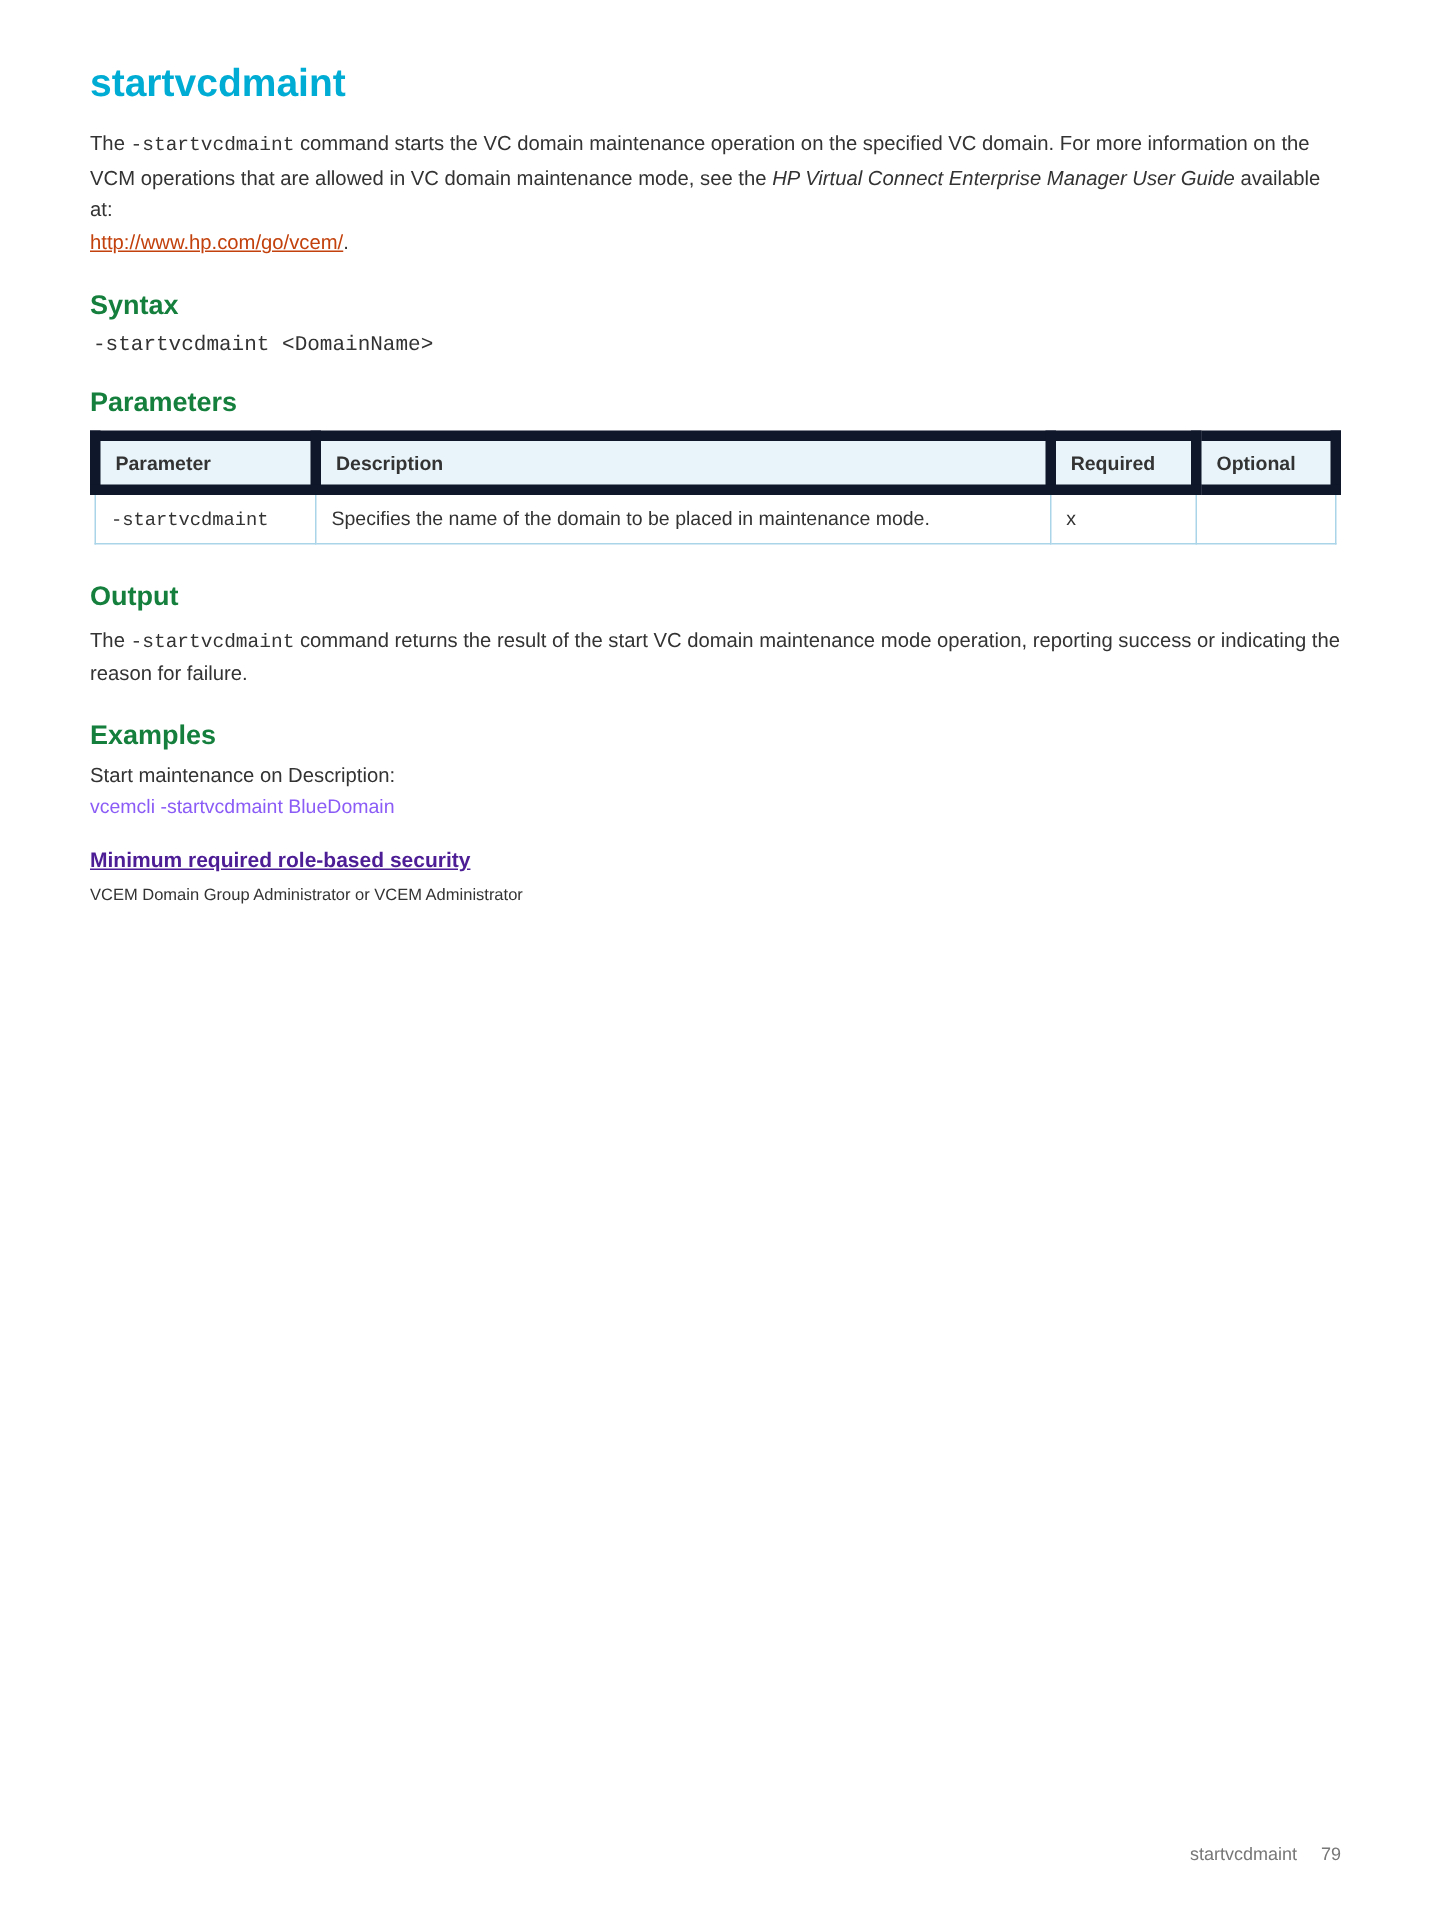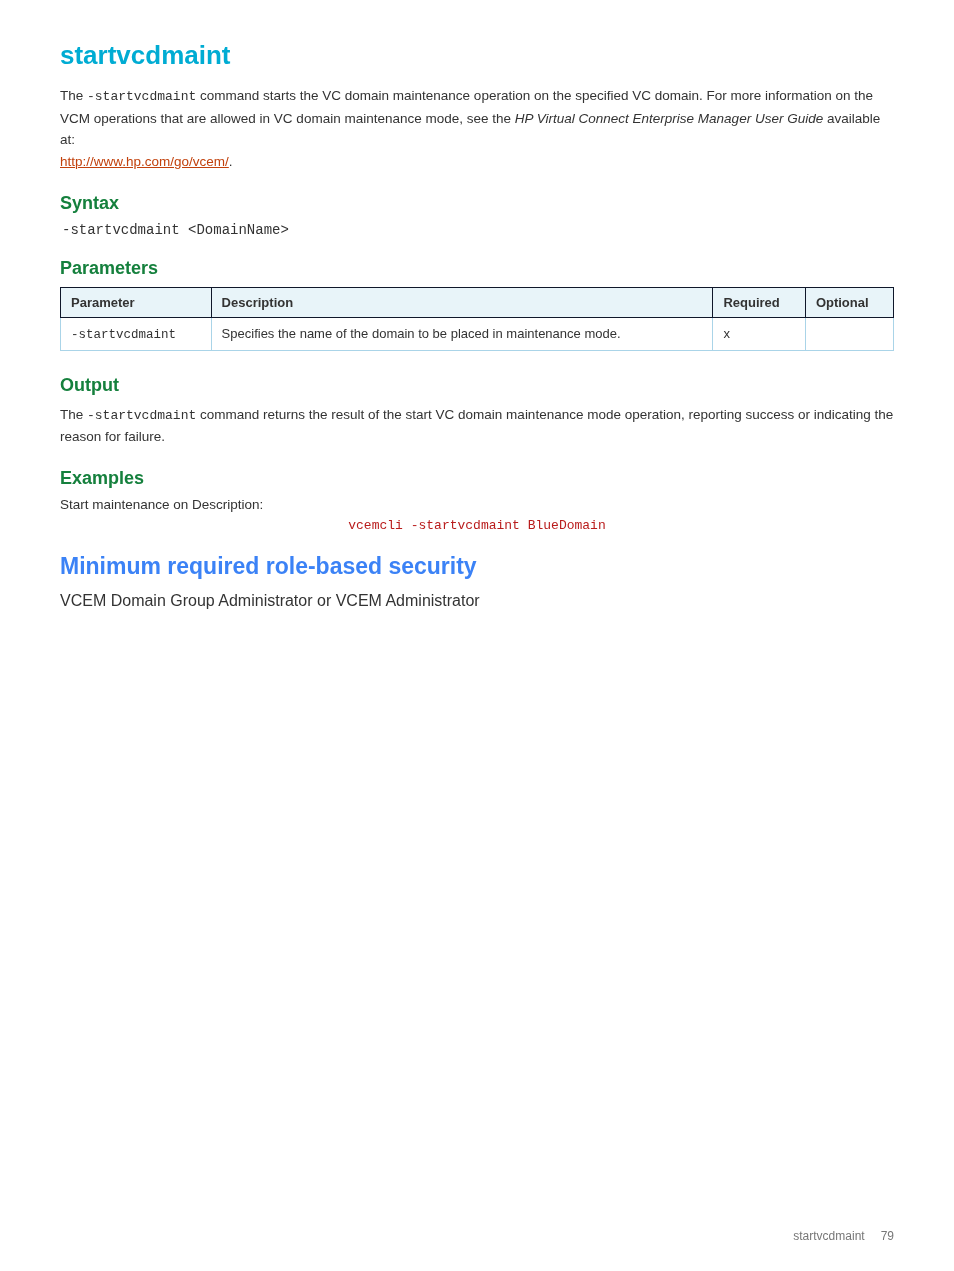--- a/index.html
+++ b/index.html
@@ -68,21 +68,21 @@
 
     table.param-table {
       width: 100%;
       border-collapse: collapse;
       margin-bottom: 24px;
       font-size: 13px;
     }
 
     table.param-table th {
       background: #e8f4f9;
-      border: 1px solid #0f172a;
+      border: 7px solid #0f172a;
       padding: 7px 10px;
       text-align: left;
       font-weight: bold;
       color: #333;
     }
 
     table.param-table td {
       border: 1px solid #aad4e8;
       padding: 8px 10px;
       vertical-align: top;
@@ -106,36 +106,36 @@
       font-size: 13px;
     }
 
     .examples-intro {
       font-size: 13.5px;
       margin-bottom: 6px;
       color: #333;
     }
 
     .examples-code {
-      font-family: Liberation Mono, monospace;
-      font-size: 13px;
-      color: #b91c1c;
-      margin-bottom: 20px;
-      text-align: center;
+      font-family: Liberation Sans, sans-serif;
+      font-size: 13px;
+      color: #8b5cf6;
+      margin-bottom: 20px;
     }
 
     h2.min-security {
-      font-size: 23px;
-      font-weight: bold;
-      color: #3b82f6;
+      font-size: 14px;
+      font-weight: bold;
+      color: #4c1d95;
       margin-bottom: 8px;
+      text-decoration: underline;
     }
 
     .security-text {
-      font-size: 16px;
+      font-size: 11px;
       color: #333;
       line-height: 1.6;
     }
 
     .page-footer {
       position: absolute;
       bottom: 28px;
       right: 60px;
       font-size: 12px;
       color: #777;

